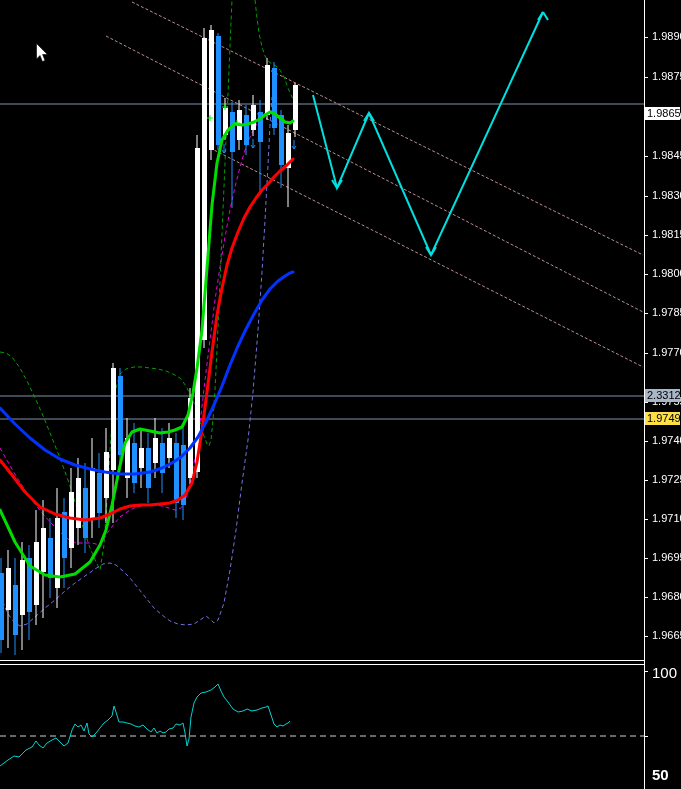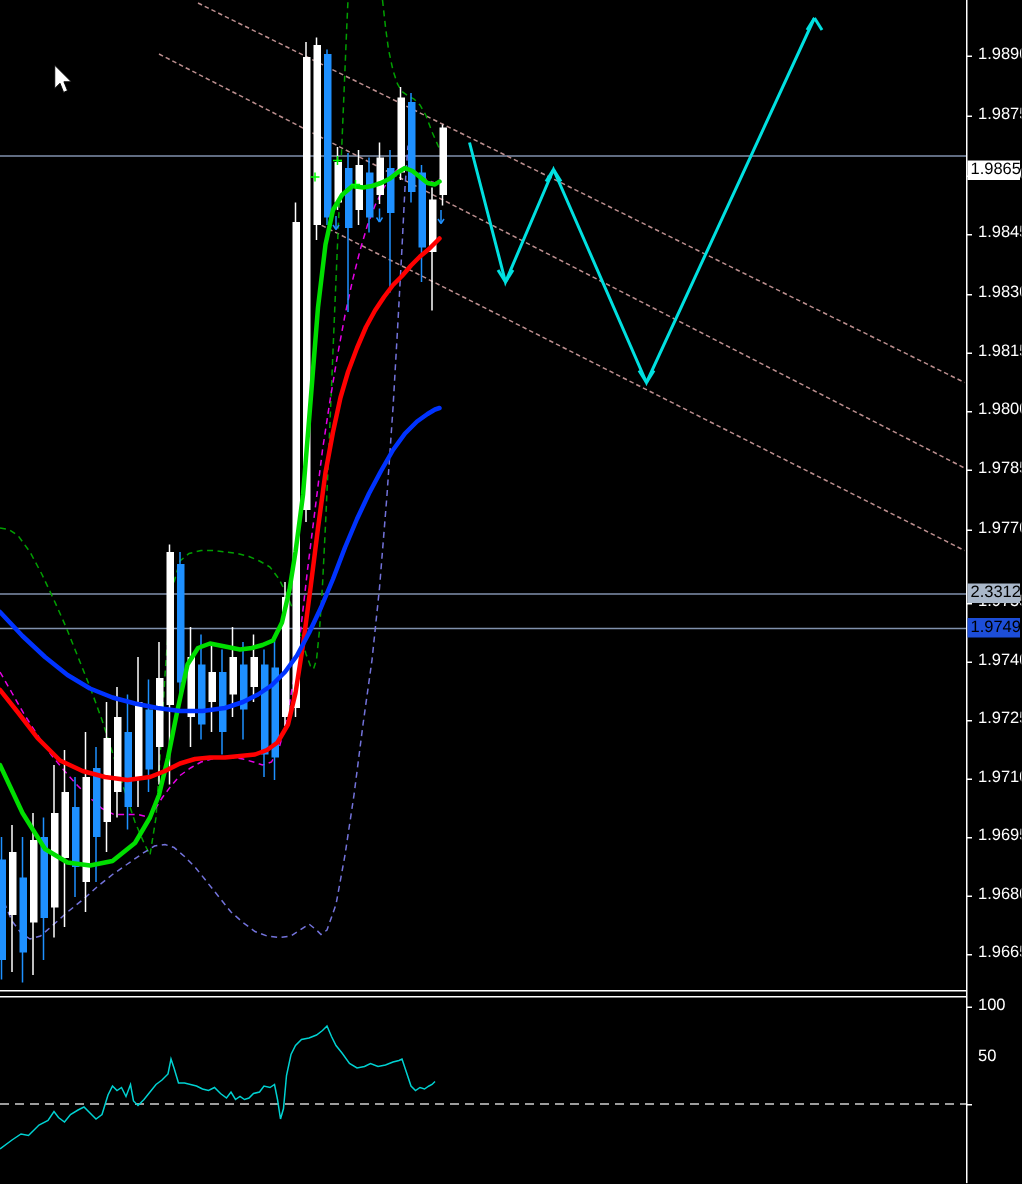--- a/index.html
+++ b/index.html
@@ -9,21 +9,21 @@
   #main-chart{top:0;}
   #indicator-pane{top:659px;}
   .sep{position:absolute;left:0;width:644px;height:1px;background:#fff;}
   #sep1{top:660px;} #sep2{top:664px;}
   #axis-vline{position:absolute;left:644px;top:0;width:1px;height:789px;background:#fff;}
   #price-axis{position:absolute;left:644px;top:0;width:37px;height:789px;}
   .tick{position:absolute;left:0;width:4px;height:1px;background:#fff;}
   .tick-label{position:absolute;left:8px;font-size:11px;color:#fff;white-space:nowrap;}
   .boxed-label{position:absolute;left:1px;width:35px;font-size:11px;color:#000;
                height:13px;line-height:13px;padding-left:2px;box-sizing:border-box;}
-  .ind-label{position:absolute;left:8px;font-size:11px;color:#fff;}
+  .ind-label{position:absolute;left:8px;font-size:15px;color:#fff;}
   #cursor{position:absolute;left:36px;top:43px;}
 </style>
 </head>
 <body>
 <div id="root">
 
 <svg id="main-chart" width="644" height="659" viewBox="0 0 644 659">
       <line x1="0" y1="104" x2="644" y2="104" stroke="#8091AD" stroke-width="1"></line>
       <line x1="0" y1="396" x2="644" y2="396" stroke="#8091AD" stroke-width="1"></line>
       <line x1="0" y1="419" x2="644" y2="419" stroke="#8091AD" stroke-width="1"></line>
@@ -187,23 +187,23 @@
       <div class="tick-label" style="top: 512px;">1.9710</div>
       <div class="tick" style="top: 558px;"></div>
       <div class="tick-label" style="top: 551px;">1.9695</div>
       <div class="tick" style="top: 597px;"></div>
       <div class="tick-label" style="top: 590px;">1.9680</div>
       <div class="tick" style="top: 636px;"></div>
       <div class="tick-label" style="top: 629px;">1.9665</div>
       <div class="tick" style="top: 671px;"></div>
       <div class="ind-label" style="top: 664px;">100</div>
       <div class="tick" style="top: 736px;"></div>
-      <div class="ind-label" style="top: 698px;">50</div>
+      <div class="ind-label" style="top: 766px; font-weight: bold;">50</div>
       <div class="boxed-label" style="top: 107px; background: rgb(255, 255, 255);">1.9865</div>
       <div class="boxed-label" style="top: 389px; background: rgb(169, 183, 201);">2.3312</div>
-      <div class="boxed-label" style="top: 412px; background: #1d4ed8;">1.9749</div>
+      <div class="boxed-label" style="top: 412px; background: #fde047;">1.9749</div>
     </div>
 
 <svg id="cursor" width="14" height="20" viewBox="0 0 14 20">
   <path d="M0.5,0.5 L0.5,16 L4,12.5 L6.4,18.6 L9,17.4 L6.6,11.5 L11.5,11.5 Z" fill="#FFFFFF" stroke="#000" stroke-width="0.6"></path>
 </svg>
 
 </div>
 
 </body></html>

